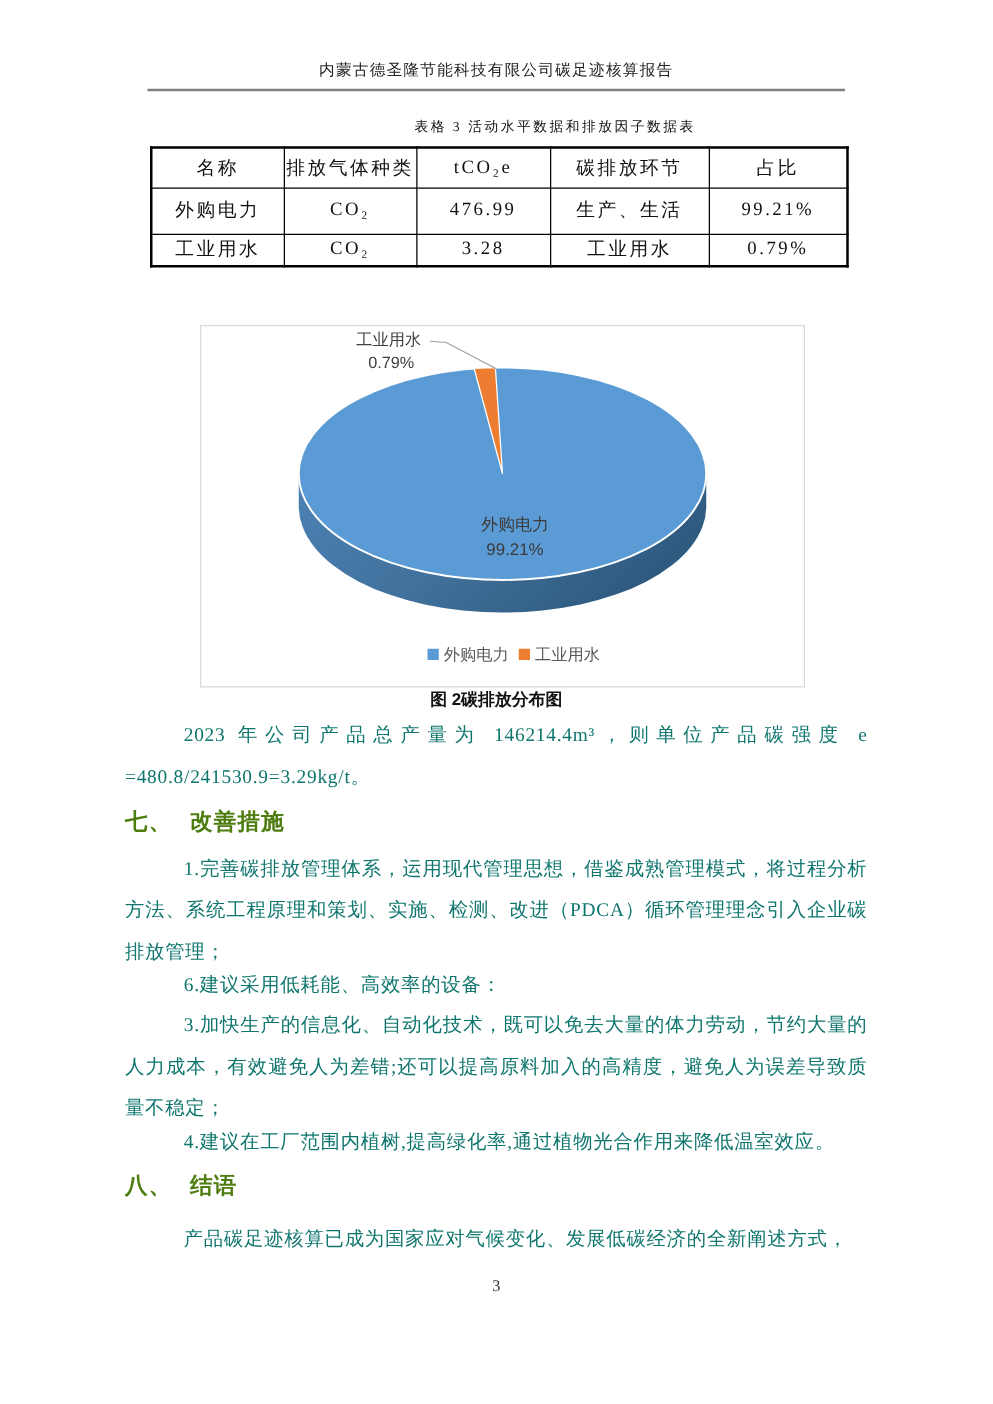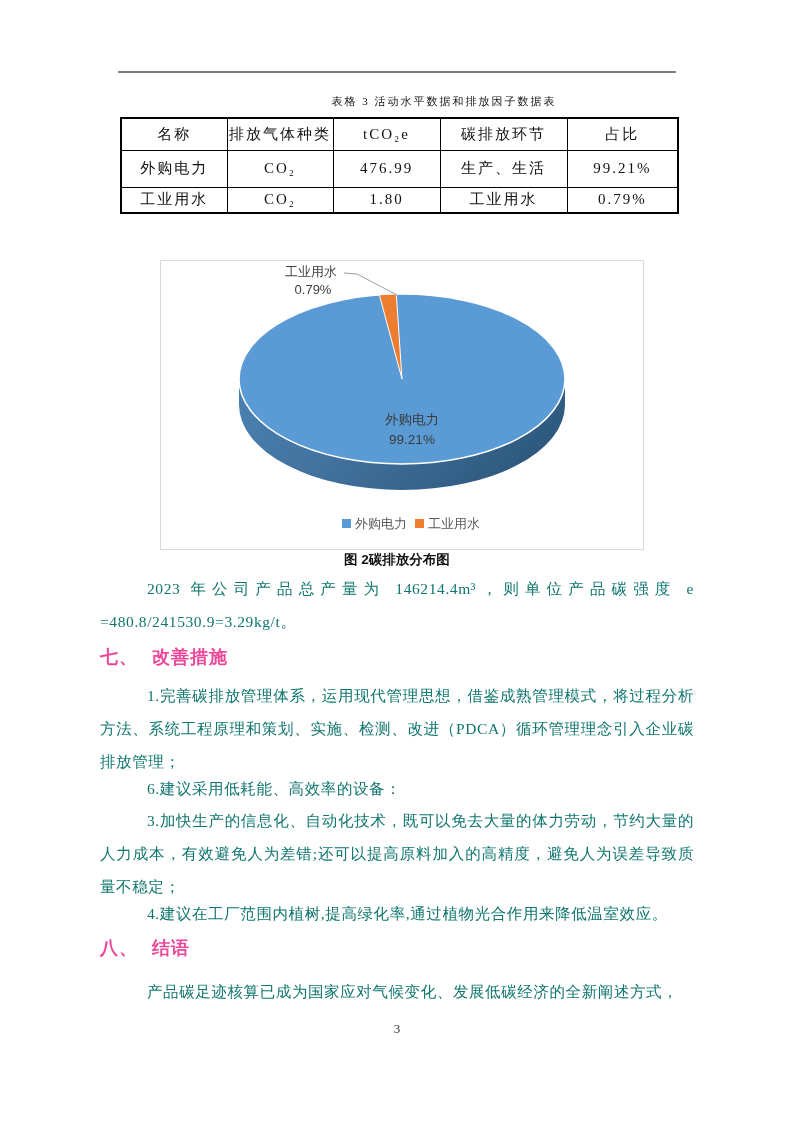--- a/index.html
+++ b/index.html
@@ -59,38 +59,39 @@
     text-align:justify;
     color:#0f766e;
   }
   .indent{text-indent:47px;}
   .stretch{text-align:justify;text-align-last:justify;}
 
   .intro{top:572px;}
   .sec-head{
     left:100px;width:594px;
     font-family:"Liberation Sans","DejaVu Sans",sans-serif;
-    font-weight:bold;font-size:18px;color:#ec4899;letter-spacing:1px;
+    font-weight:bold;font-size:18px;color:#4d7c0f;letter-spacing:1px;
   }
   .sec-head .num{display:inline-block;width:52px;}
   .h7{top:645px;}
   .p1{top:679px;}
   .p2{top:772px;}
   .p3{top:804px;}
   .p4{top:897px;}
   .h8{top:936px;}
   .p5{top:975px;}
 
   .page-number{top:1021px;font-size:13px;color:#333;}
 </style>
 </head>
 <body>
 
 <div class="page">
 
+  <div class="abs center header-title">内蒙古德圣隆节能科技有限公司碳足迹核算报告</div>
   <div class="abs header-rule"></div>
 
   <div class="abs center table-caption">表格 3 活动水平数据和排放因子数据表</div>
 
   <table class="data">
     <colgroup>
       <col style="width:106px">
         <col style="width:106px">
         <col style="width:107px">
         <col style="width:127px">
@@ -107,21 +108,21 @@
     <tr class="r1">
       <td>外购电力</td>
       <td>CO₂</td>
       <td>476.99</td>
       <td>生产、生活</td>
       <td>99.21%</td>
     </tr>
     <tr class="r2">
       <td>工业用水</td>
       <td>CO₂</td>
-      <td>1.80</td>
+      <td>3.28</td>
       <td>工业用水</td>
       <td>0.79%</td>
     </tr>
   </tbody>
     </table>
 
   <div class="abs chart-box">
     <svg viewBox="0 0 482 288" width="482" height="288" class="sans">
       <defs>
         <linearGradient id="sideGrad" x1="0" y1="0" x2="1" y2="0.35">

